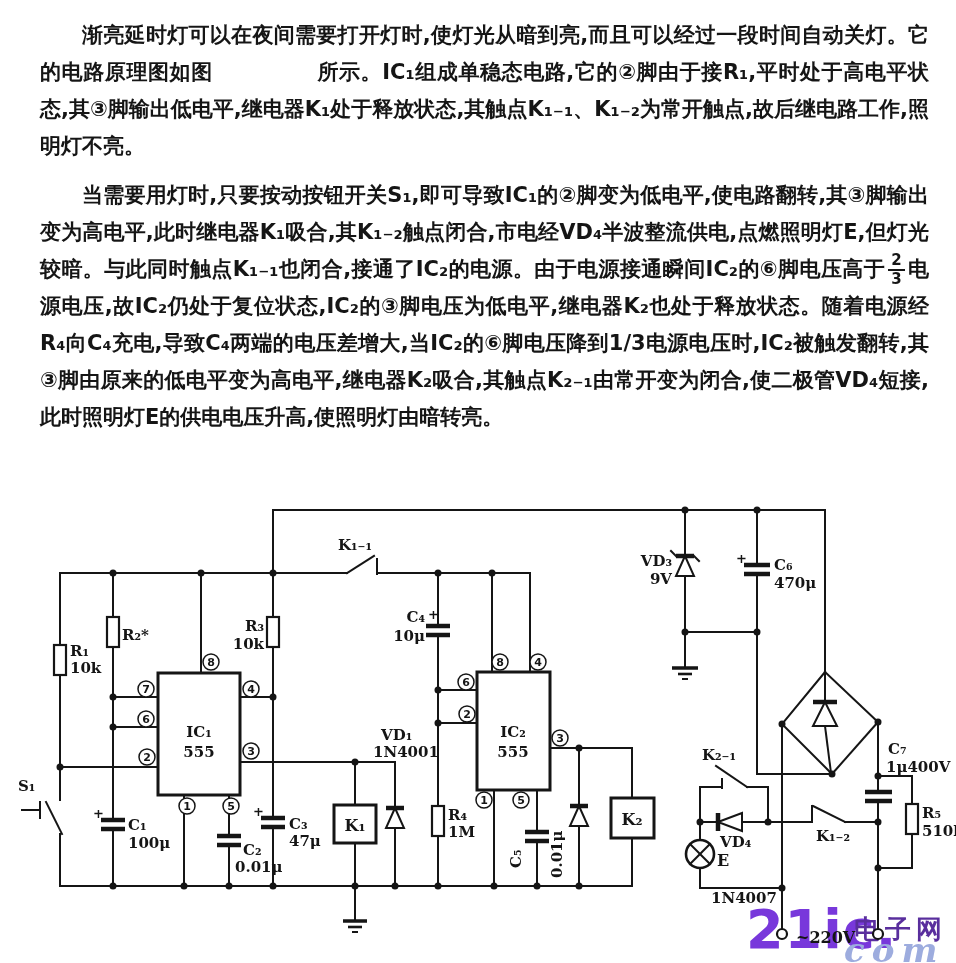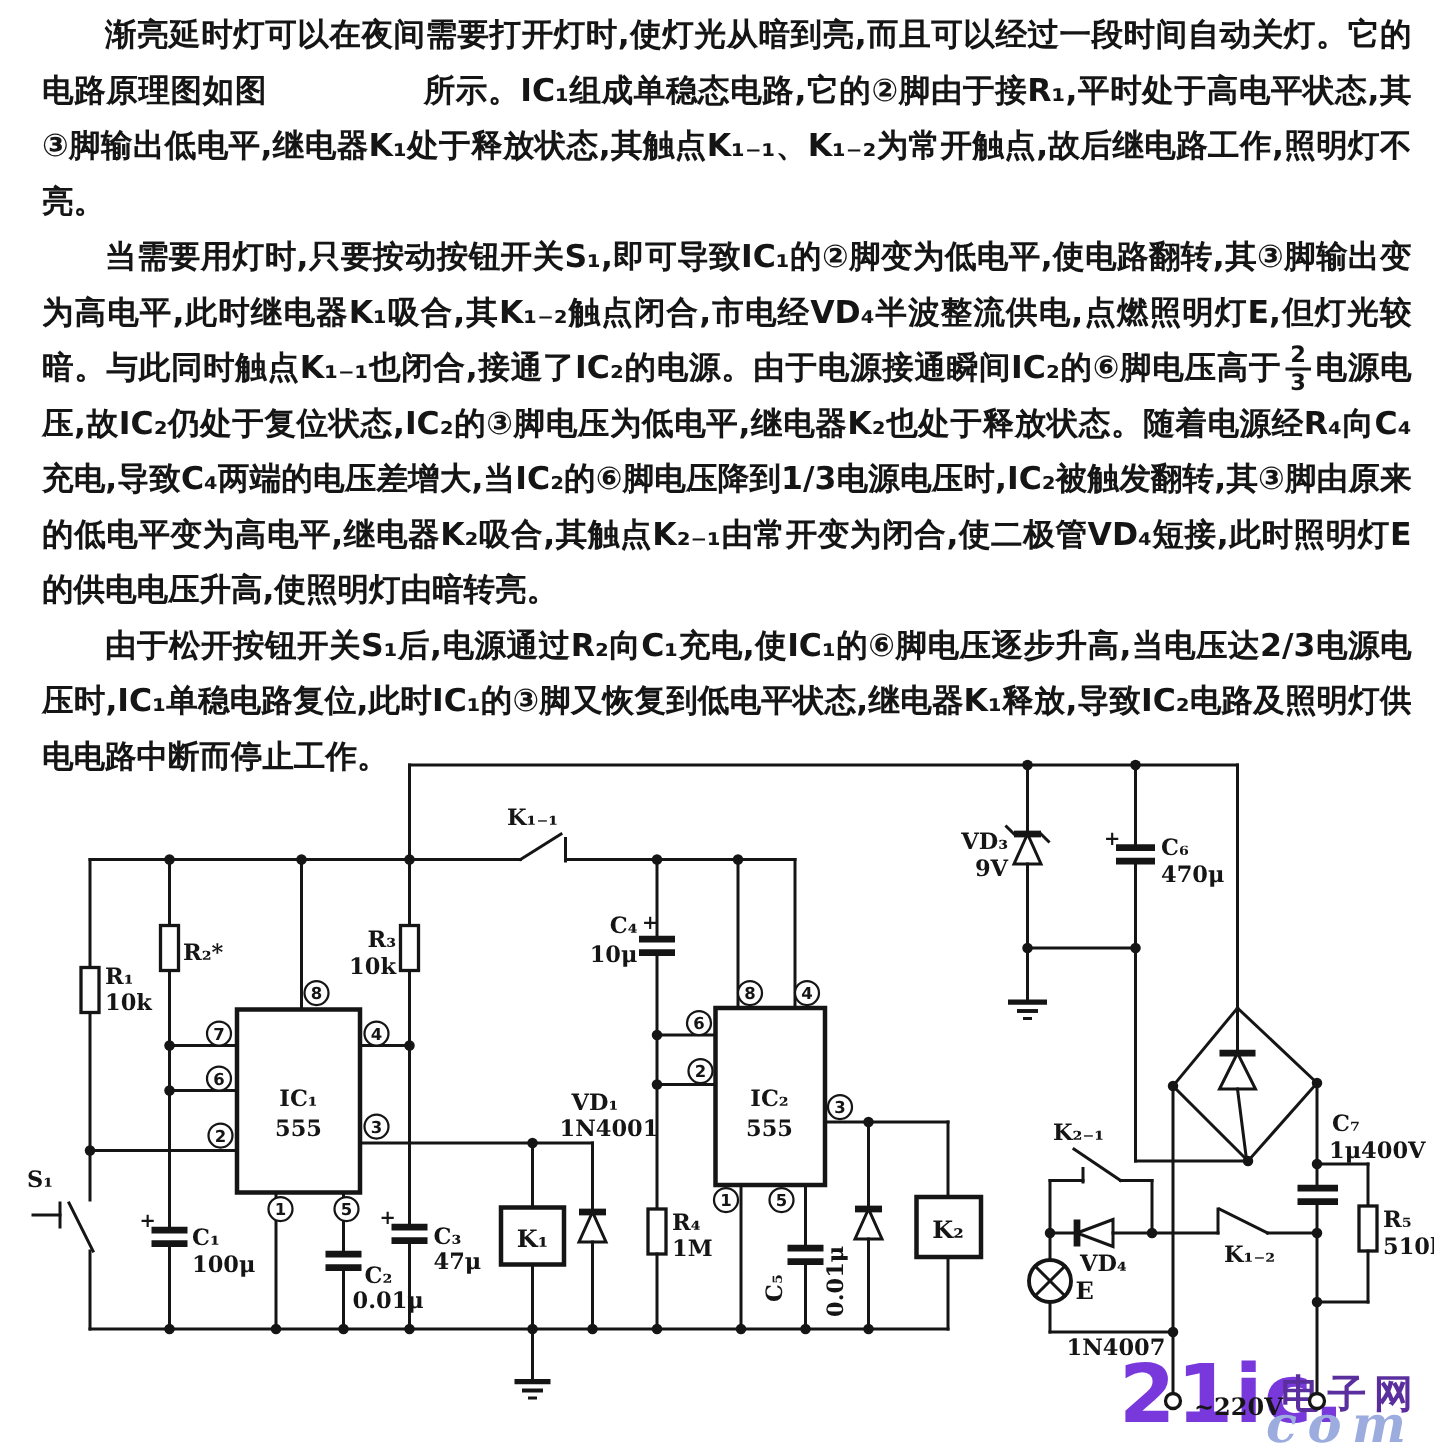--- a/index.html
+++ b/index.html
@@ -1,20 +1,20 @@
 <!DOCTYPE html>
 <html><head>
 <meta charset="utf-8">
 <style>
   html,body{margin:0;padding:0;}
   body{width:956px;height:963px;background:#ffffff;position:relative;overflow:hidden;
        font-family:"DejaVu Sans",sans-serif;}
   .text-block{position:absolute;left:28px;top:5px;width:913px;color:#151515;
        font-size:21px;line-height:37px;text-align:justify;font-weight:600;}
-  .text-block p{margin:0;text-indent:2em;}
+  .text-block p{margin:12px;text-indent:2em;}
   .figure-gap{display:inline-block;width:104px;}
   .frac{display:inline-block;vertical-align:middle;text-align:center;font-size:15px;
         line-height:17px;font-weight:700;margin:0 3px;text-indent:0;}
   .frac .num{display:block;padding:0 3px;}
   .frac .den{display:block;border-top:2px solid #151515;padding:0 3px;}
   .circuit-svg{position:absolute;left:0;top:0;width:956px;height:963px;}
   .wire{stroke:#151515;stroke-width:2;fill:none;stroke-linecap:square;}
   .plate{stroke:#151515;stroke-width:4.5;fill:none;}
   .box{fill:#ffffff;stroke:#151515;stroke-width:3;}
   .res{fill:#ffffff;stroke:#151515;stroke-width:2.2;}
@@ -38,21 +38,20 @@
          color:#4c1d95;letter-spacing:5px;white-space:nowrap;}
   .wm-com{position:absolute;left:98px;top:22px;font:italic 700 34px "DejaVu Serif",serif;
           color:#95a5dc;letter-spacing:7px;}
 </style>
 </head>
 <body>
 
 <div class="text-block">
   <p><span>渐亮延时灯可以在夜间需要打开灯时,使灯光从暗到亮,而且可以经过一段时间自动关灯。它的电路原理图如图</span><span class="figure-gap"></span><span>所示。IC₁组成单稳态电路,它的②脚由于接R₁,平时处于高电平状态,其③脚输出低电平,继电器K₁处于释放状态,其触点K₁₋₁、K₁₋₂为常开触点,故后继电路工作,照明灯不亮。</span></p>
   <p><span>当需要用灯时,只要按动按钮开关S₁,即可导致IC₁的②脚变为低电平,使电路翻转,其③脚输出变为高电平,此时继电器K₁吸合,其K₁₋₂触点闭合,市电经VD₄半波整流供电,点燃照明灯E,但灯光较暗。与此同时触点K₁₋₁也闭合,接通了IC₂的电源。由于电源接通瞬间IC₂的⑥脚电压高于</span><span class="frac"><span class="num">2</span><span class="den">3</span></span><span>电源电压,故IC₂仍处于复位状态,IC₂的③脚电压为低电平,继电器K₂也处于释放状态。随着电源经R₄向C₄充电,导致C₄两端的电压差增大,当IC₂的⑥脚电压降到1/3电源电压时,IC₂被触发翻转,其③脚由原来的低电平变为高电平,继电器K₂吸合,其触点K₂₋₁由常开变为闭合,使二极管VD₄短接,此时照明灯E的供电电压升高,使照明灯由暗转亮。</span></p>
-  <p><span>由于松开按钮开关S₁后,电源通过R₂向C₁充电,使IC₁的⑥脚电压逐步升高,当电压达2/3电源电压时,IC₁单稳电路复位,此时IC₁的③脚又恢复到低电平状态,继电器K₁释放,导致IC₂电路及照明灯供电电路中断而停止工作。</span></p>
 </div>
 
 <div class="watermark">
   <span class="wm-brand">21ic.</span>
   <span class="wm-cn">电子网</span>
   <span class="wm-com">com</span>
 </div>
 
 <svg class="circuit-svg" viewBox="0 0 956 963" xmlns="http://www.w3.org/2000/svg">
 

